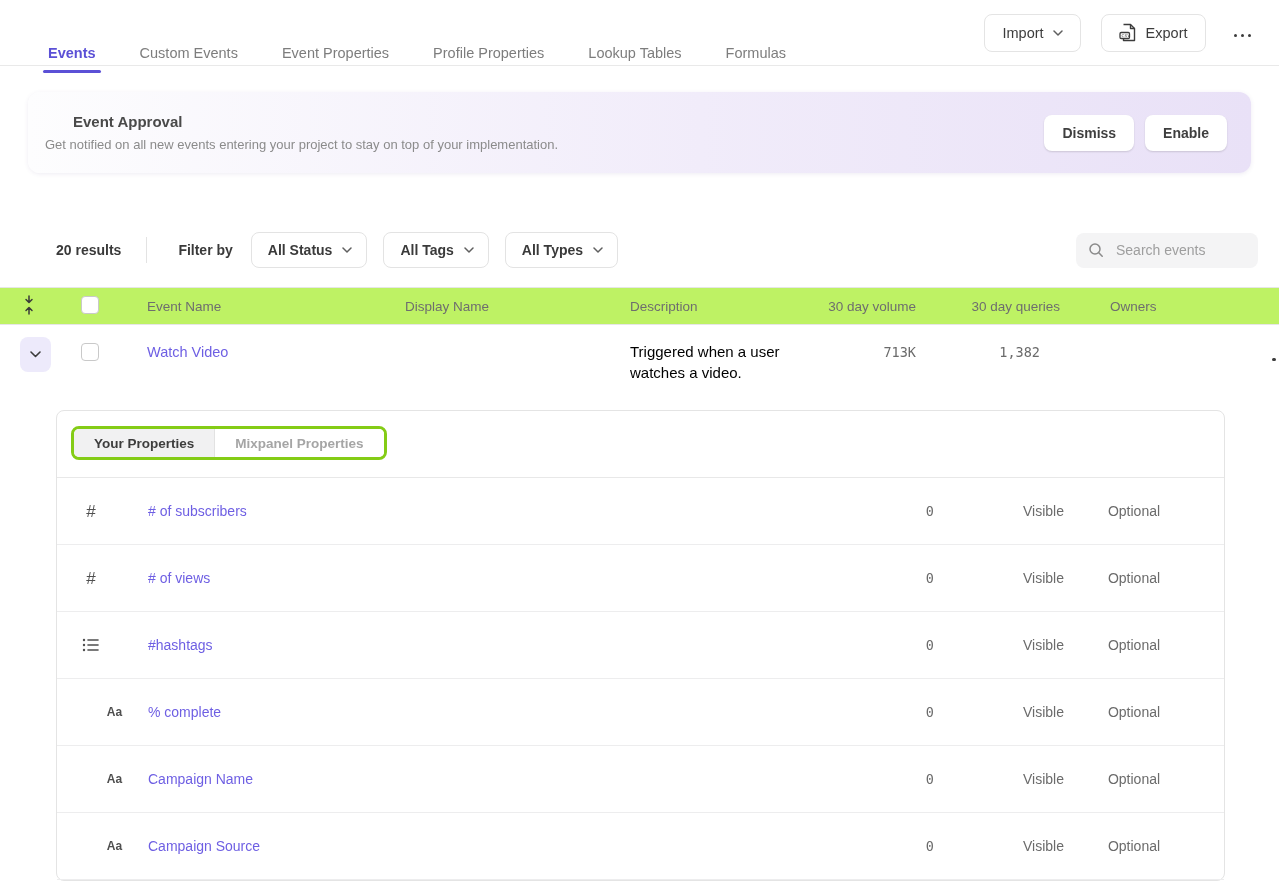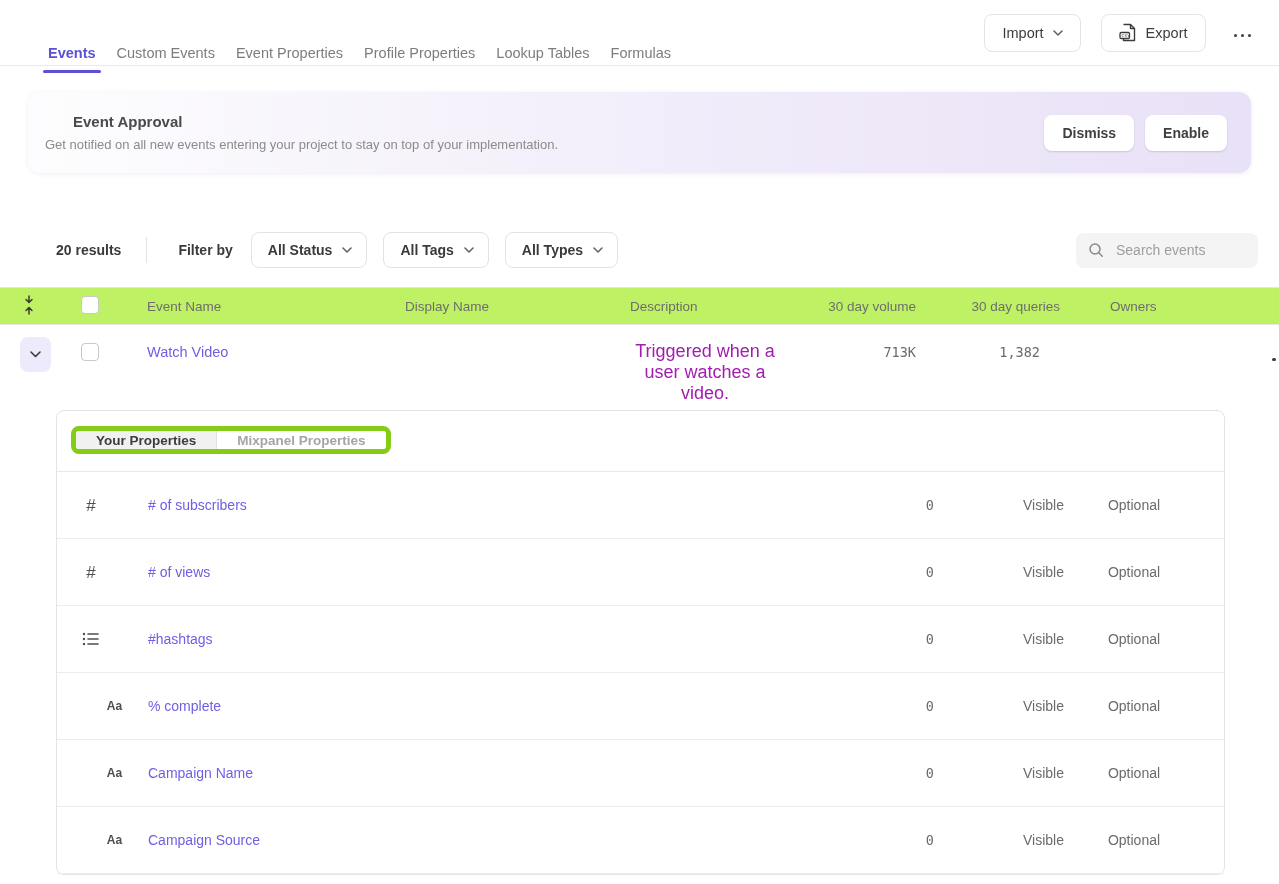--- a/index.html
+++ b/index.html
@@ -7,21 +7,21 @@
   body {
     width:1279px; height:884px; overflow:hidden;
     background:#fff; color:#3c3c3c;
     font-family:"Liberation Sans", sans-serif;
   }
   button { font-family:inherit; cursor:pointer; }
 
   
   .nav { height:66px; display:flex; align-items:center; padding:0 20px 0 48px;
          border-bottom:1px solid #e9e9e9; background:#fff; }
-  .nav-tabs { display:flex; gap:21px; align-items:flex-end; height:100%;margin-top:41px; }
+  .nav-tabs { display:flex; gap:44px; align-items:flex-end; height:100%;margin-top:41px; }
   .nav-tab { position:relative; height:100%; display:flex; align-items:center;
              font-size:14.5px; font-weight:500; color:#7d7d7d; cursor:pointer; }
   .nav-tab.active { color:#5b50d6; font-weight:700; }
   .nav-tab.active::after { content:""; position:absolute; left:-5px; right:-5px; bottom:13px;
              height:3px; border-radius:2px; background:#5b50d6; }
   .nav-actions { margin-left:auto; display:flex; align-items:center; gap:20px; }
   .btn { display:inline-flex; align-items:center; gap:9px; height:38px; padding:0 17px;
          background:#fff; border:1px solid #e4e4e4; border-radius:8px;
          font-size:14.5px; font-weight:500; color:#3c3c3c; }
   .icon-btn { border:none; background:none; padding:6px 8px; }
@@ -70,30 +70,30 @@
   .c-own    { padding-left:50px; }
   .c-act    { padding-left:38px; }
   .checkbox { display:inline-block; width:18px; height:18px; border:1.5px solid #c9c9c9;
               border-radius:4px; background:#fff; cursor:pointer; }
 
   .event-row { padding-top:18px; height:85px; align-items:start; background:#fff; }
   .expand-btn { width:31px; height:35px; margin-top:-6px; border:none; border-radius:8px;
                 background:#edeafb; display:flex; align-items:center; justify-content:center;
                 color:#3c3c3c; }
   .event-link { color:#6e5fe3; font-size:14.5px; text-decoration:none; cursor:pointer; }
-  .desc { font-size:18px; color:#a21caf; line-height:21px; padding-right:38px; margin-top:-2px;text-align:center; }
+  .desc { font-size:15px; color:#000000; line-height:21px; padding-right:38px; margin-top:-2px; }
   .mono { font-family:"DejaVu Sans Mono", monospace; }
   .num-cell { font-size:13.5px; color:#6b6b6b; margin-top:1px; }
   .q-cell { padding-right:20px; }
   .row-act { margin-top:4px; }
 
   
   .panel { margin:0 54px 0 56px; border:1px solid #e4e4e4; border-radius:8px; background:#fff; }
   .panel-tabs { padding:15px 14px 17px; border-bottom:1px solid #e8e8e8; display:flex; }
-  .segmented { display:flex; height:28px; border:5px solid #84cc16; border-radius:8px; overflow:hidden; }
+  .segmented { display:flex; height:34px; border:3px solid #84cc16; border-radius:8px; overflow:hidden; }
   .segment { display:flex; align-items:center; padding:0 20px; background:#fff; border:none;
              font-size:13.5px; font-weight:600; color:#a5a5a5; }
   .segment.active { background:#f1f1f2; color:#3d3d3d; font-weight:700;
                     border-right:1px solid #e2e2e2; }
   .prop-row { display:grid; grid-template-columns:68px 1fr 155px 130px 140px;
               padding-right:20px; height:67px; align-items:center;
               border-bottom:1px solid #ededee; }
   .prop-icon { justify-self:center; color:#4f4f4f; font-size:17px; font-weight:500; line-height:1; }
   .prop-icon.aa { font-size:12px; font-weight:700;margin-left:47px; }
   .prop-name { padding-left:23px; font-size:14px; color:#6e5fe3; cursor:pointer; }

